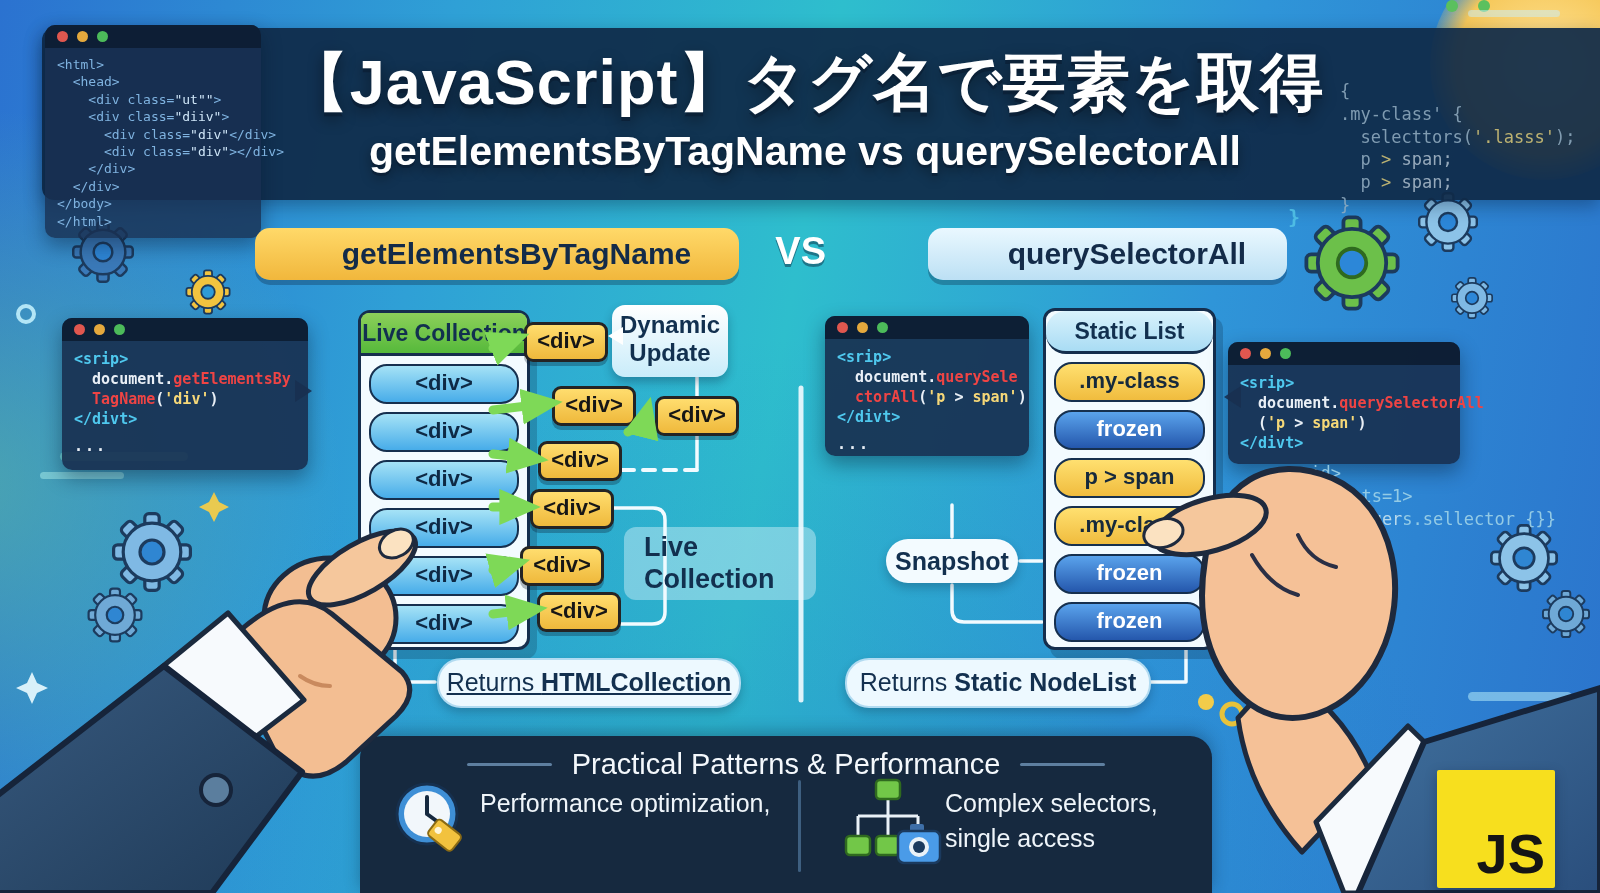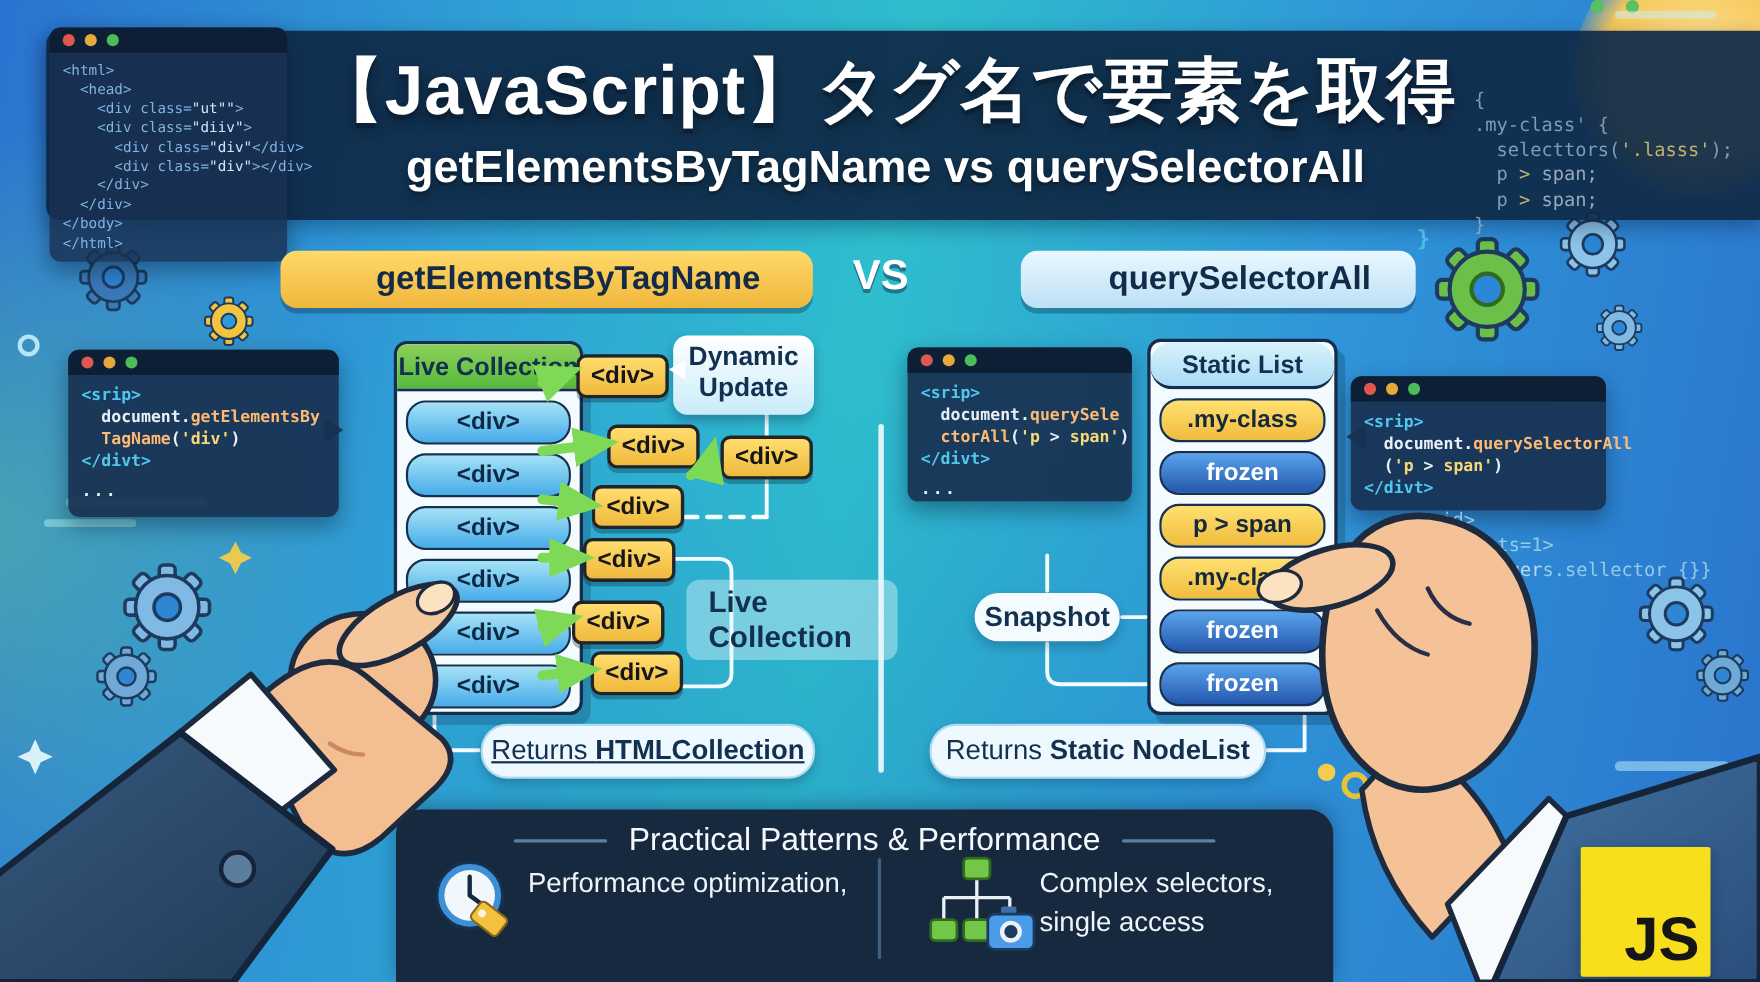--- a/index.html
+++ b/index.html
@@ -33,21 +33,21 @@
   #lwin{left:62px;top:318px;width:246px;height:152px;}
   #lwin .code,#mwin .code,#rwin .code{font-size:15px;font-weight:700;}
   #lwin .code div:nth-child(5),#mwin .code div:nth-child(5){margin-top:7px;letter-spacing:2px;}
   #lwin::after{content:"";position:absolute;right:-15px;top:62px;border:11px solid transparent;
     border-left:17px solid rgba(24,48,80,.92);}
   #mwin{left:825px;top:316px;width:204px;height:140px;}
   #rwin{left:1228px;top:342px;width:232px;height:122px;}
   #rwin::before{content:"";position:absolute;left:-15px;top:44px;border:11px solid transparent;
     border-right:17px solid rgba(24,48,80,.92);}
   .tk-tagl{color:#7FB3E0}.tk-strl{color:#CFE6F8}
-  .tk-tag{color:#4FC8EE}.tk-plain{color:#E9EFF6}.tk-fn{color:#fdba74}.tk-str{color:#F6D878}
+  .tk-tag{color:#4FC8EE}.tk-plain{color:#E9EFF6}.tk-fn{color:#ef4444}.tk-str{color:#F6D878}
   .tk-fade{color:#93AEC2}.tk-fadey{color:#D8C878}.tk-faded{color:#AEBfCE}
   .tk-fade2{color:#9FD3E8}.tk-fade2l{color:#C5E2EF}
   #css-frag{left:1340px;top:80px;font-size:17px;opacity:.85;}
   #css-frag .code{padding:0;}
   #brace-frag{left:1288px;top:205px;color:#56C8E8;font-family:"DejaVu Sans Mono",monospace;
     font-size:20px;font-weight:700;opacity:.8;}
   #right-frag{left:1300px;top:462px;font-size:17px;opacity:.9;}
   #right-frag .code{padding:0;}
   
   .badge{height:52px;border-radius:15px;text-align:center;line-height:52px;
@@ -68,21 +68,21 @@
   .pbody{padding:8px;}
   .lrow{height:36px;margin-bottom:8px;border-radius:18px;border:2px solid #16304F;
     text-align:center;line-height:33px;font-size:22px;font-weight:800;}
   .lrow.cyan{background:linear-gradient(180deg,#A5E2F6,#47ACE9);color:#0E2945;}
   .lrow.yellow{background:linear-gradient(180deg,#FFE070,#F0BC3E);color:#16293C;}
   .lrow.blue{background:linear-gradient(180deg,#5AA3EC,#2457AC);color:#fff;}
   
   .ytag{width:78px;height:34px;border-radius:9px;border:3px solid #242424;
     background:linear-gradient(180deg,#FFDD6E,#EFB93C);text-align:center;line-height:31px;
     font-size:22px;font-weight:800;color:#161616;box-shadow:0 4px 0 rgba(10,25,45,.3);}
-  #bubble{left:612px;top:305px;width:128px;height:66px;border-radius:13px;
+  #bubble{left:612px;top:305px;width:116px;height:66px;border-radius:13px;
     background:linear-gradient(180deg,#FFFFFF,#C9ECFA);box-shadow:0 5px 10px rgba(10,30,55,.3);
     text-align:center;font-size:24px;font-weight:800;color:#12304F;line-height:1.15;padding-top:6px;}
   #bubble::before{content:"";position:absolute;left:-13px;top:22px;border:9px solid transparent;
     border-right:15px solid #fff;}
   #live-label{left:624px;top:527px;width:152px;padding:4px 20px;border-radius:12px;
     background:rgba(235,250,255,.40);font-size:27px;font-weight:800;color:#12304F;line-height:1.2;}
   .rpill{height:46px;border-radius:24px;background:#EDF9FF;border:2px solid rgba(170,215,240,.9);
     text-align:center;line-height:44px;font-size:25px;color:#13304F;
     box-shadow:0 5px 10px rgba(10,30,55,.25);}
   .rpill b{font-weight:800;}

